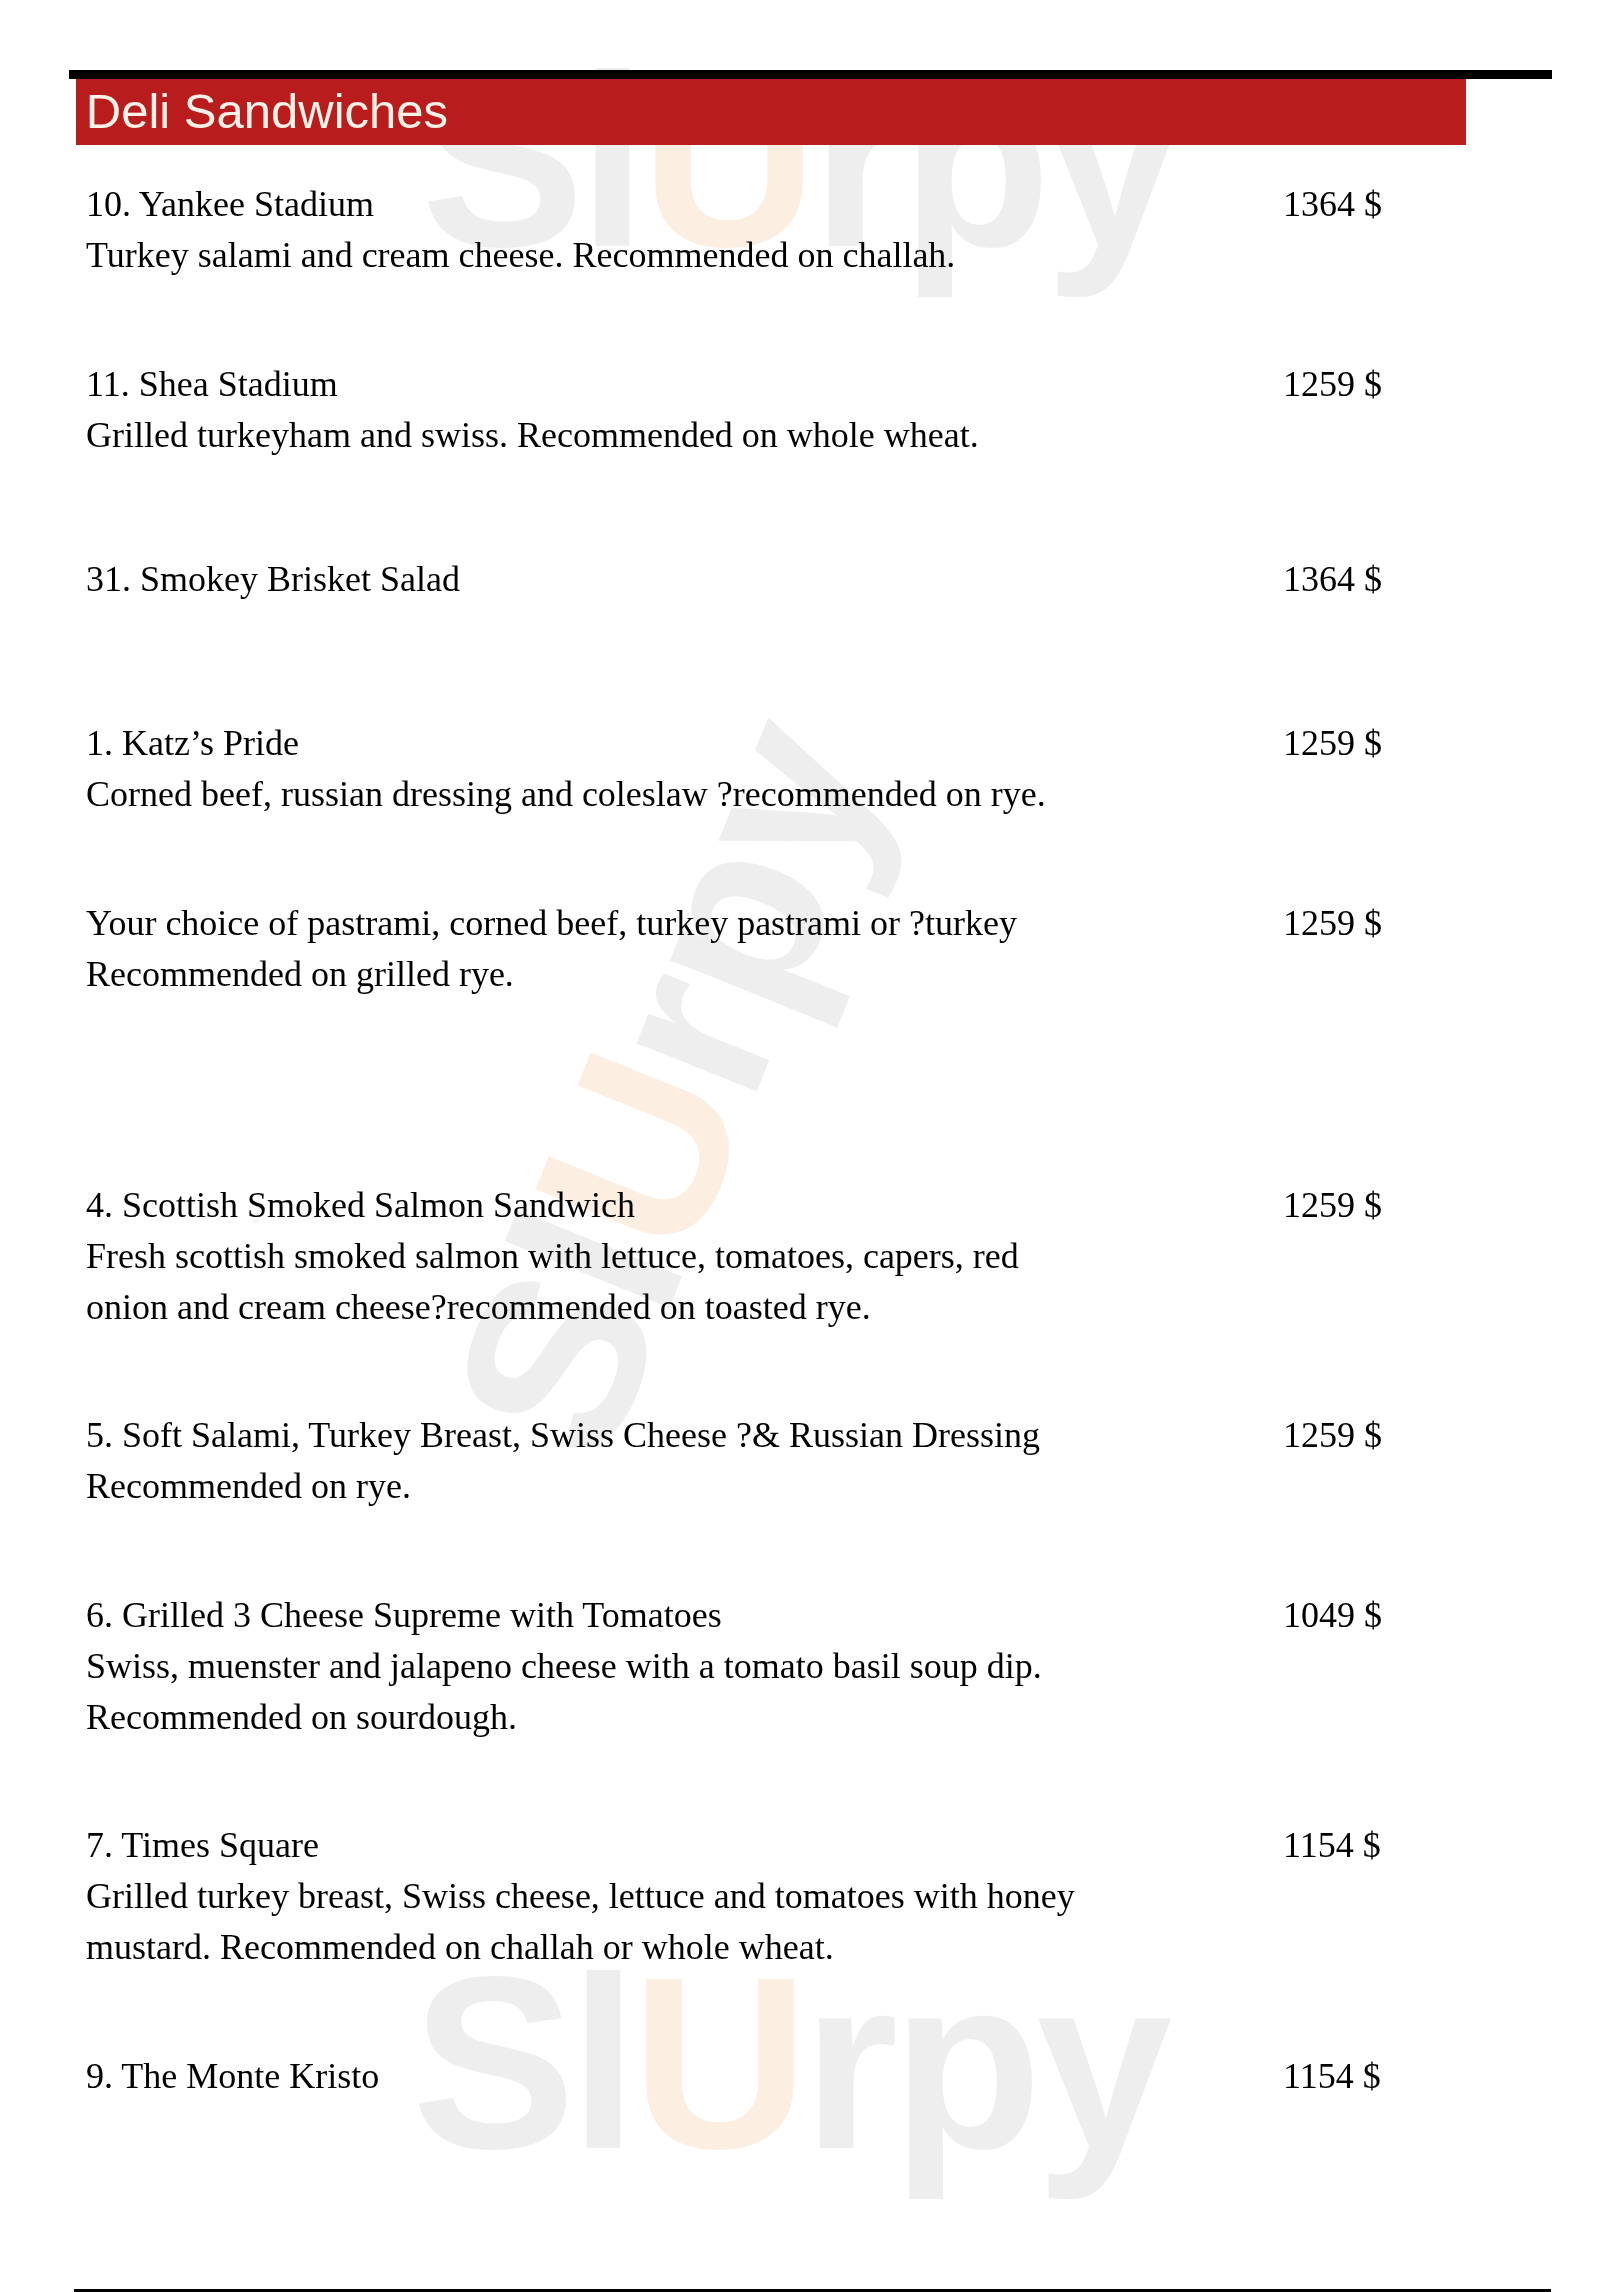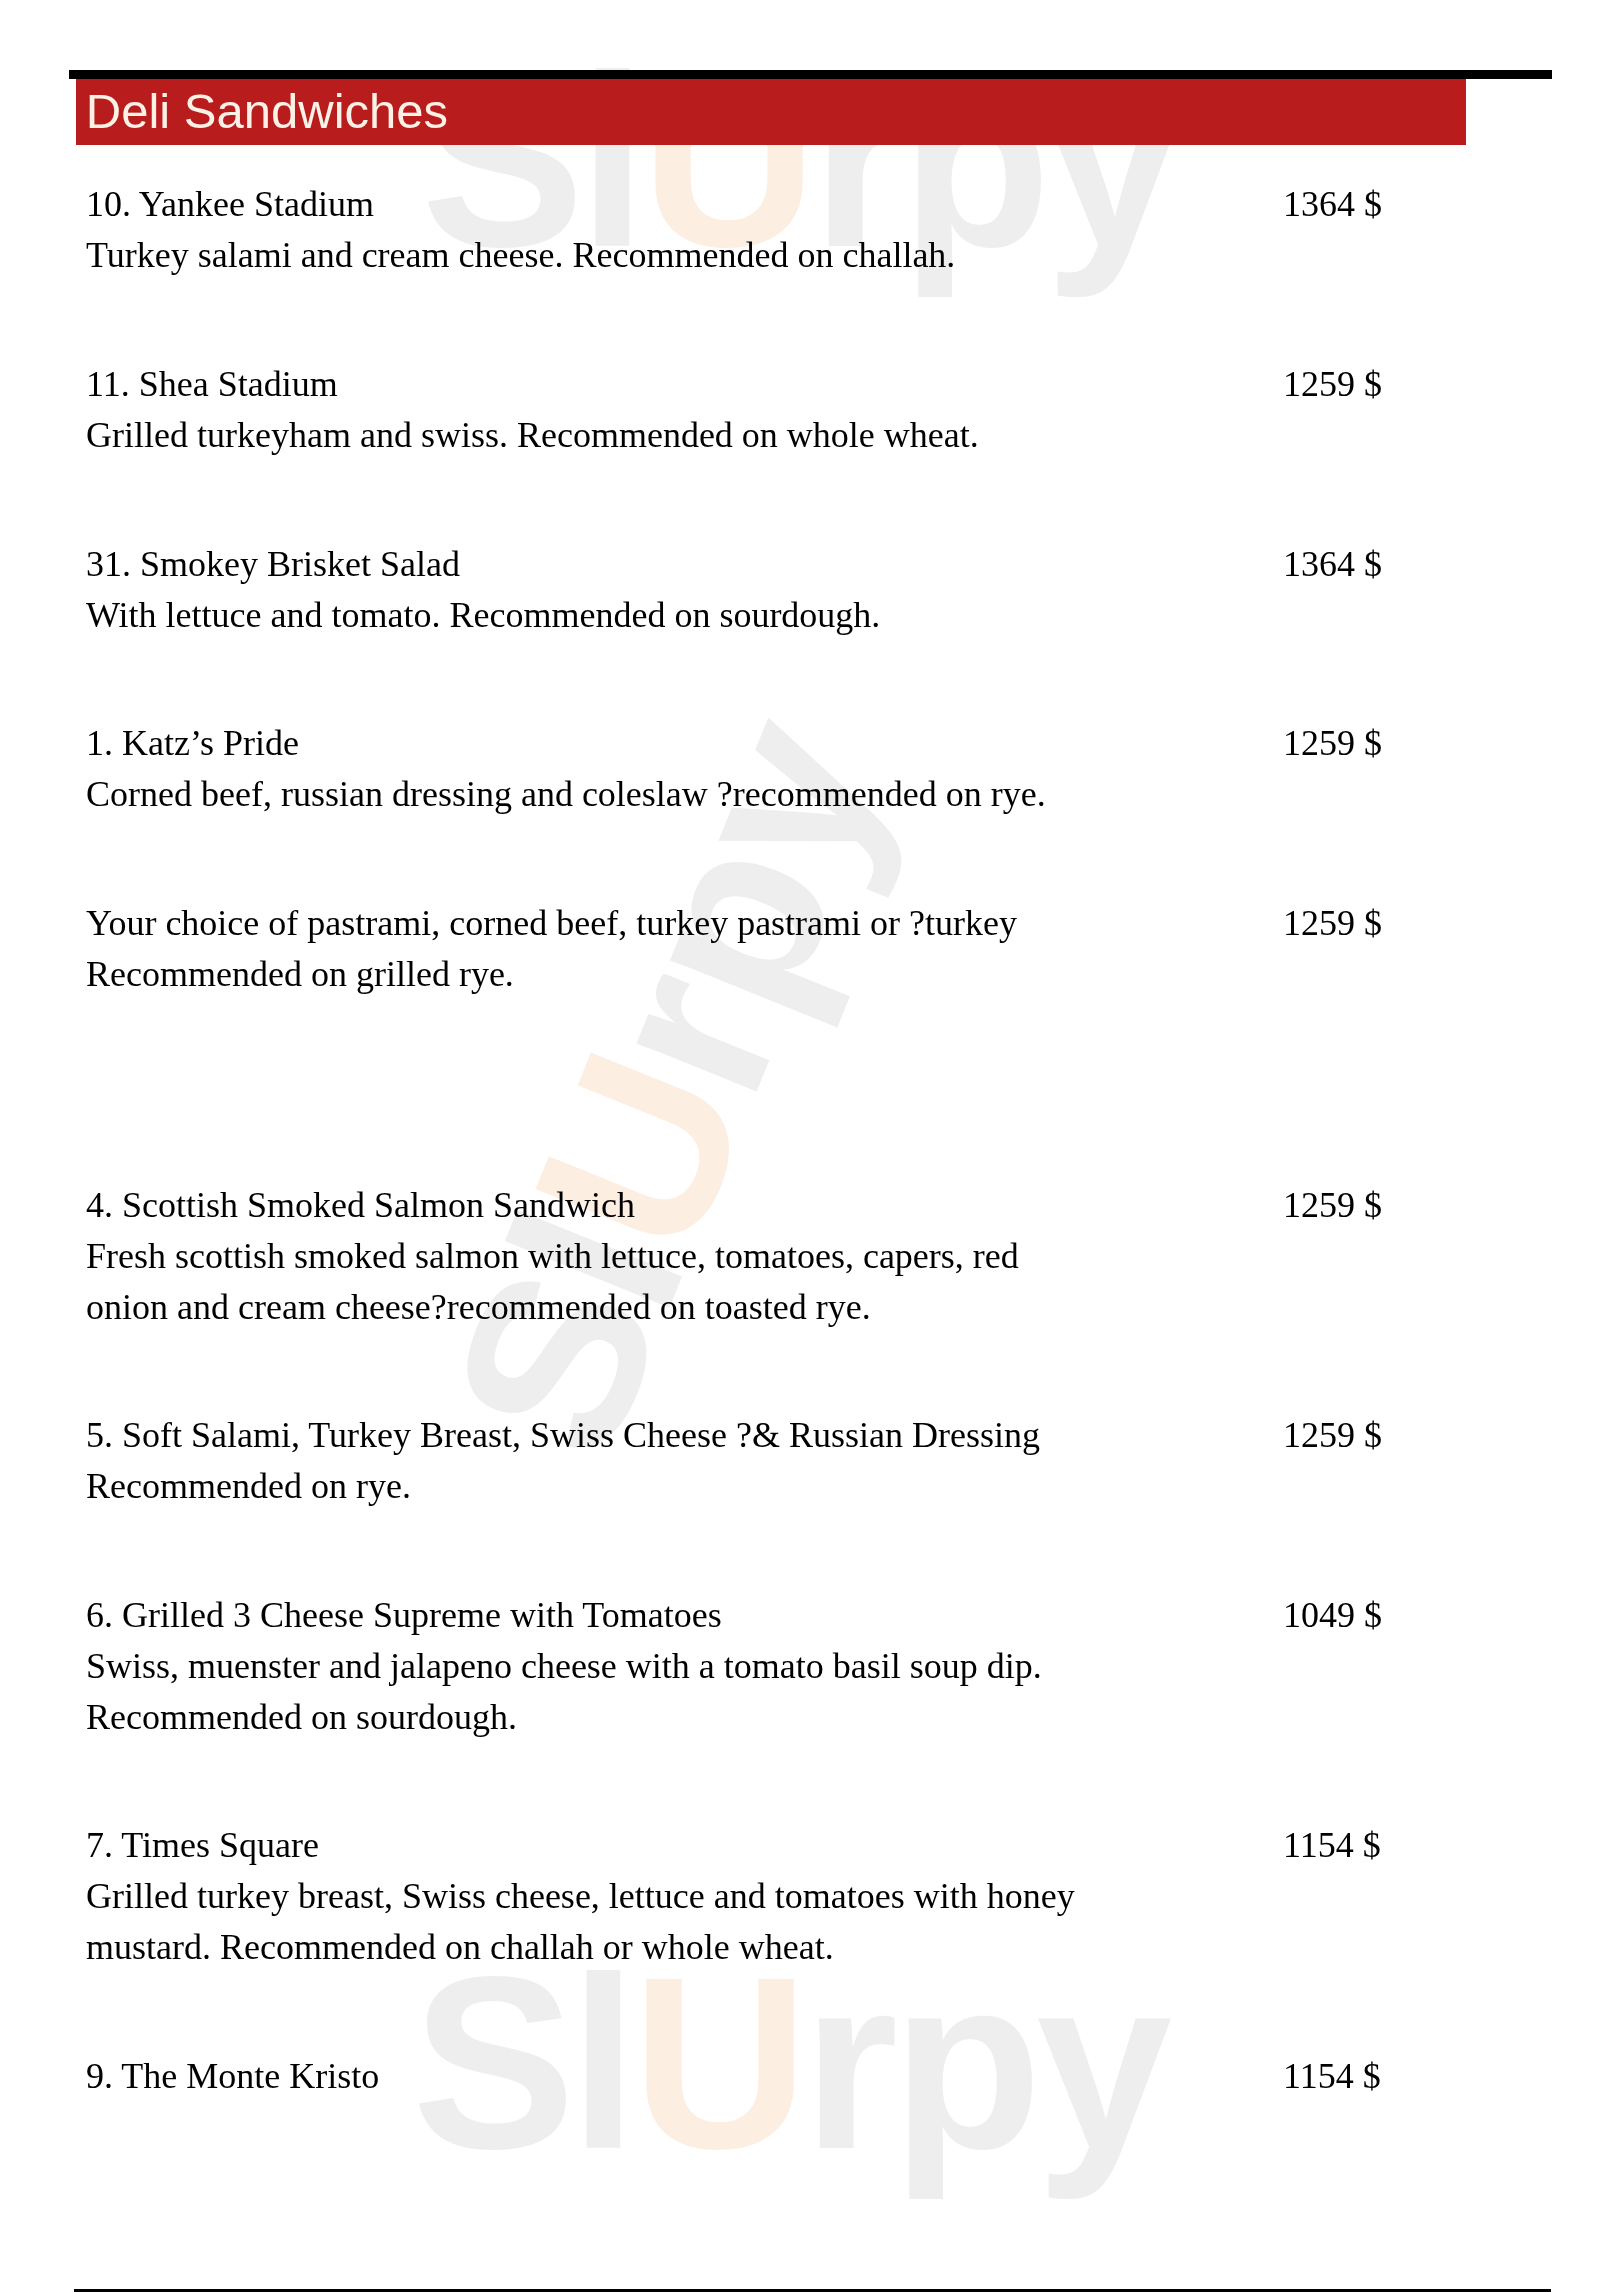--- a/index.html
+++ b/index.html
@@ -49,26 +49,23 @@
 </div>
 
 <div class="item" style="top:359px">
   <span class="item-name">11. Shea Stadium</span>
   <span class="item-price">1259 $</span>
   <div class="item-desc">
     <span>Grilled turkeyham and swiss. Recommended on whole wheat.</span>
   </div>
 </div>
 
-<div class="item" style="top:539px">
+<div class="item" style="top:554px">
   <span class="item-name">31. Smokey Brisket Salad</span>
   <span class="item-price">1364 $</span>
-  <div class="item-desc">
-    <span>With lettuce and tomato. Recommended on sourdough.</span>
-  </div>
 </div>
 
 <div class="item" style="top:718px">
   <span class="item-name">1. Katz’s Pride</span>
   <span class="item-price">1259 $</span>
   <div class="item-desc">
     <span>Corned beef, russian dressing and coleslaw ?recommended on rye.</span>
   </div>
 </div>
 

